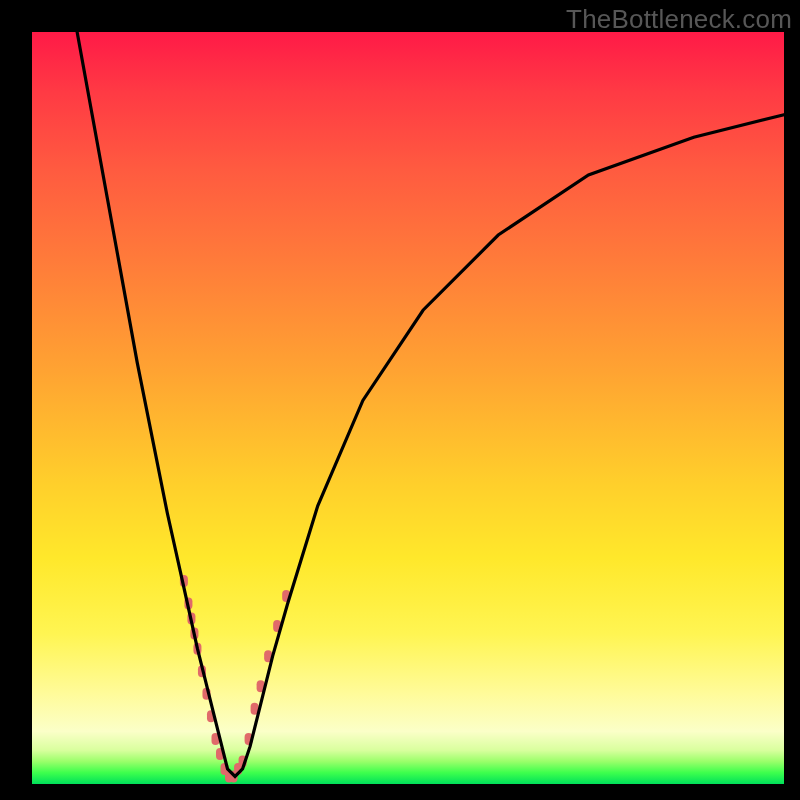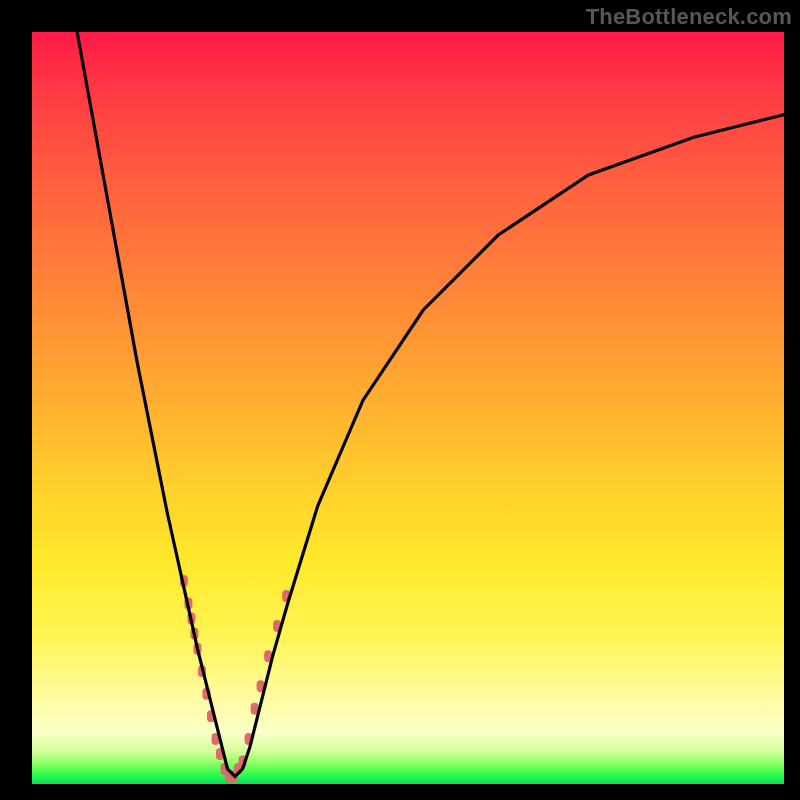--- a/index.html
+++ b/index.html
@@ -39,23 +39,23 @@
       #9aff6a 97%,
       #3dff4d 98.5%,
       #00e05a 100%
     );
   }
   .watermark {
     position: absolute;
     top: 4px;
     right: 8px;
     color: #575757;
-    font-size: 22px;
+    font-size: 26px;
     letter-spacing: 0.2px;
-    font-weight: 700;
+    font-weight: 400;
     user-select: none;
   }
   svg.curve-layer {
     position: absolute;
     left: 0;
     top: 0;
     width: 752px;
     height: 752px;
     overflow: visible;
   }

